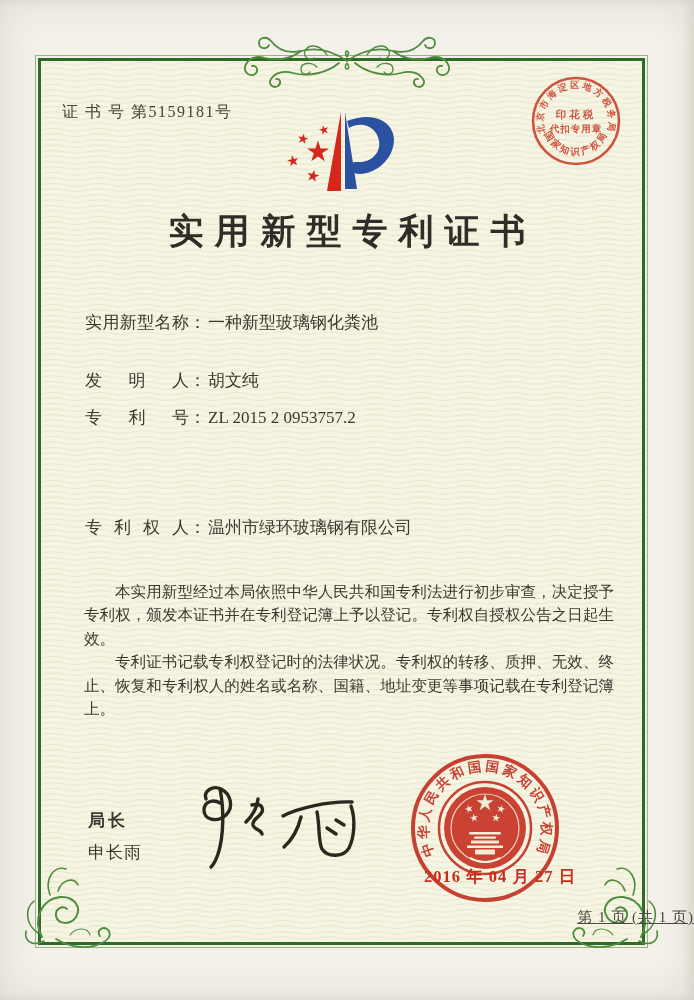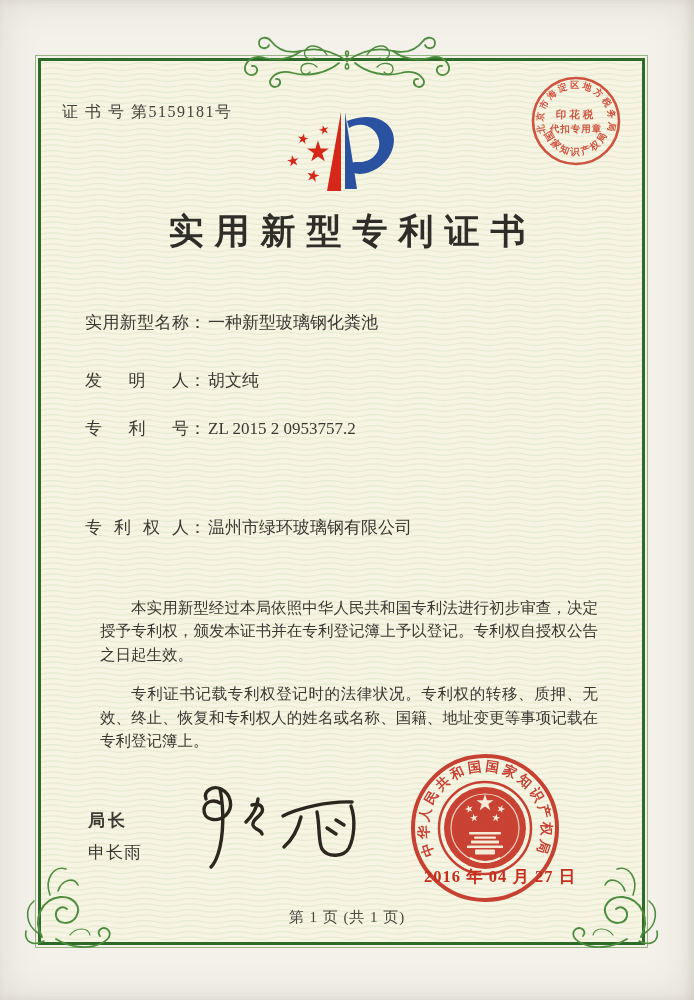--- a/index.html
+++ b/index.html
@@ -18,33 +18,33 @@
     outline-offset:2px;
     box-sizing:content-box;
   }
   .frame svg{display:block;width:100%;height:100%;}
   .overlay{position:absolute;left:0;top:0;width:694px;height:1000px;pointer-events:none;}
   .txt{position:absolute;white-space:nowrap;}
   .cert-no{left:62px;top:102px;font-size:16px;letter-spacing:1.5px;color:#44423a;}
   .title{left:0;width:694px;top:208px;text-align:center;font-size:35px;font-weight:bold;
          letter-spacing:11px;text-indent:11px;color:#2e2d27;}
   .frow{left:85px;font-size:17px;color:#3a3831;}
-  .f0{top:291px}.f1{top:349px}.f2{top:397px}.f3{top:446px}.f4{top:496px}.f5{top:546px}
+  .f0{top:291px}.f1{top:349px}.f2{top:386px}.f3{top:446px}.f4{top:496px}.f5{top:546px}
   .flabel{display:inline-block;width:104px;text-align:justify;text-align-last:justify;
           text-justify:inter-character;vertical-align:baseline;margin-top:20px;}
   .fvalue{margin-left:2px;text-align:right;}
   .paras{position:absolute;left:84px;top:580px;width:530px;font-size:15.5px;
          line-height:23.4px;text-align:justify;color:#3a3831;}
-  .paras p{margin:16px;text-indent:2em;}
+  .paras p{margin:0;text-indent:2em;}
   .sig-title{left:88px;top:809px;font-size:17px;letter-spacing:3px;font-weight:bold;}
   .sig-name{left:88px;top:841px;font-size:17px;letter-spacing:1px;}
   .seal-date{left:424px;top:866px;font-size:16.5px;font-weight:bold;color:#c62d1d;
              letter-spacing:1px;}
-  .footer{left:0;width:694px;top:908px;text-align:center;font-size:15px;color:#4a4940;
-          letter-spacing:1px;}
+  .footer{left:0;width:694px;top:908px;text-align:right;font-size:15px;color:#4a4940;
+          letter-spacing:1px;text-decoration:underline;}
 </style>
 </head>
 <body>
 
 <div class="page">
 
   <div class="frame">
     <svg viewBox="0 0 601 881" preserveAspectRatio="none">
       <defs>
         <pattern id="wv" width="46" height="5.5" patternUnits="userSpaceOnUse">

